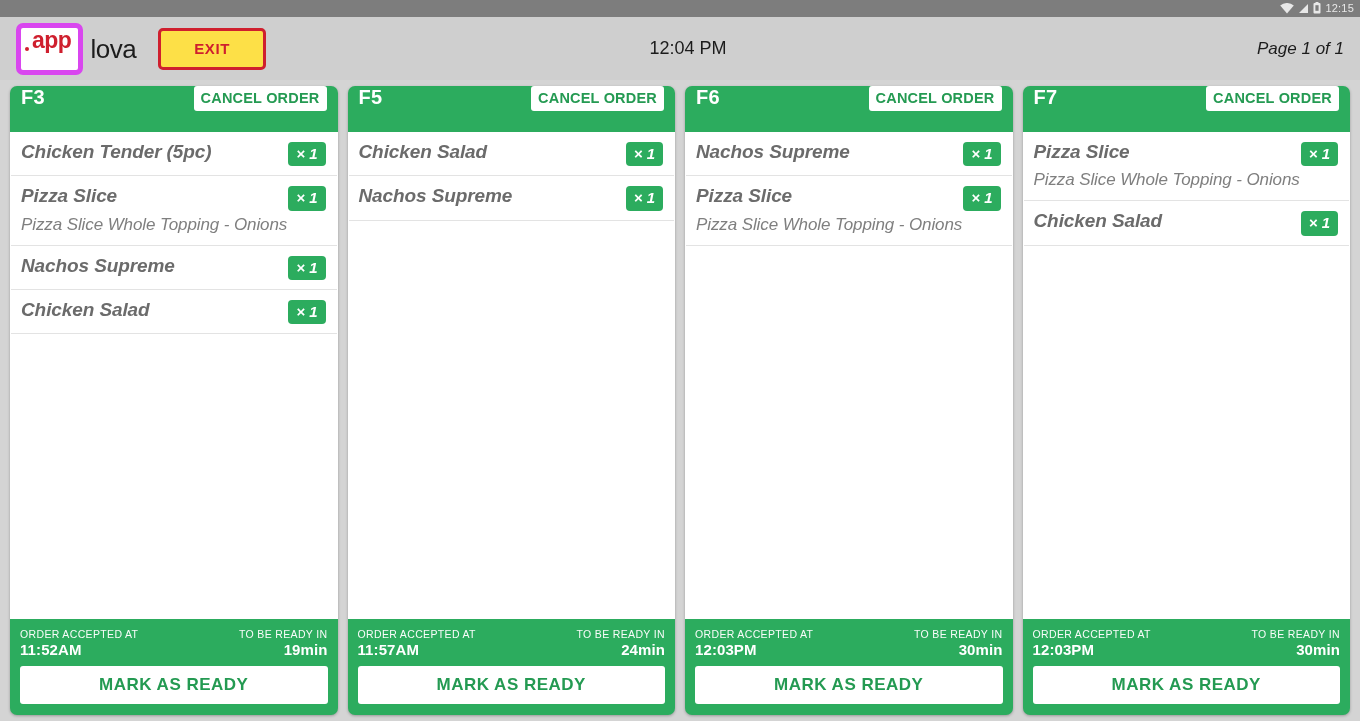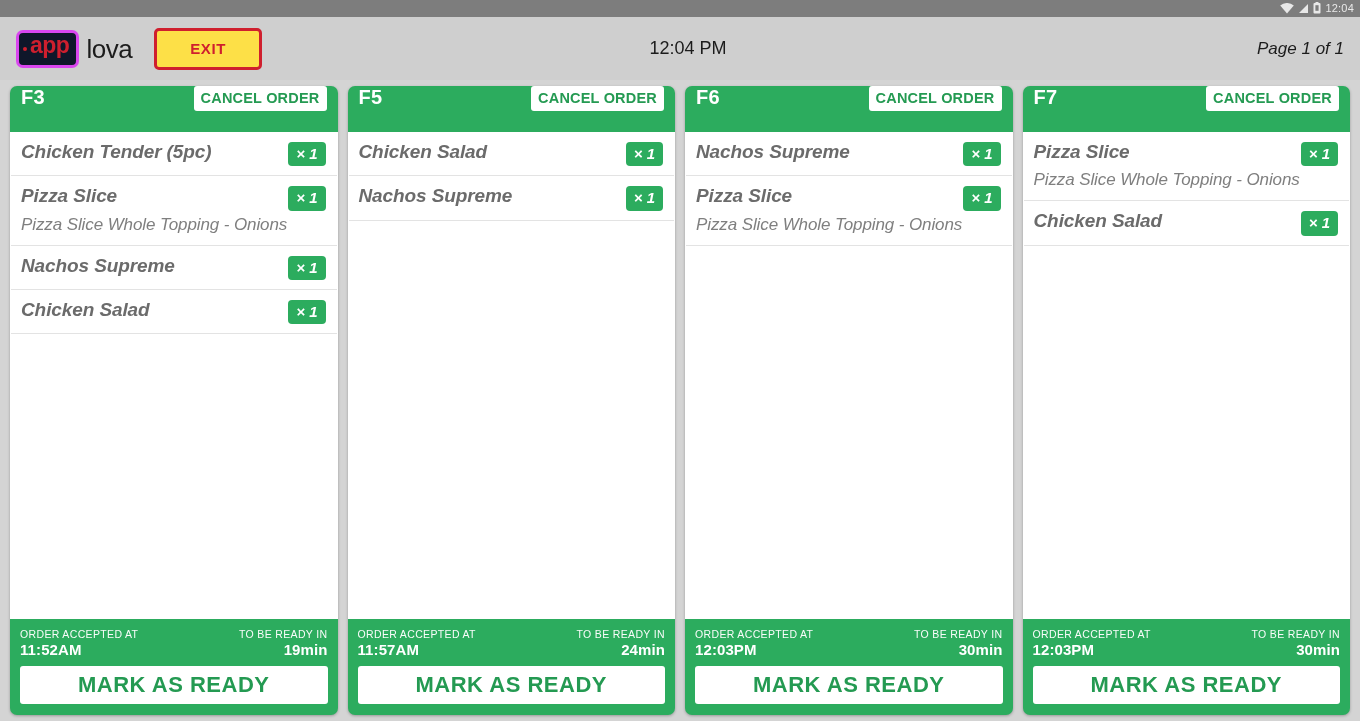--- a/index.html
+++ b/index.html
@@ -39,25 +39,25 @@
     align-items: center;
     position: relative;
     padding: 0 16px;
   }
   .brand {
     display: flex;
     align-items: center;
     gap: 7px;
   }
   .brand-mark {
-    border: 3px solid #d946ef;
+    border: 5px solid #d946ef;
     border-radius: 7px;
-    padding: 1px 7px 8px 11px;
+    padding: 1px 7px 18px 11px;
     position: relative;
-    background: #0f172a;
+    background: #ffffff;
   }
   .brand-mark::before {
     content: "";
     position: absolute;
     left: 4px; top: 50%;
     transform: translateY(-50%);
     width: 4px; height: 4px;
     border-radius: 50%;
     background: #cf1f2e;
   }
@@ -227,21 +227,21 @@
     letter-spacing: .1px;
   }
   .ready-btn {
     margin-top: 8px;
     width: 100%;
     height: 38px;
     background: #ffffff;
     border: none;
     border-radius: 3px;
     color: #249a52;
-    font-size: 22px;
+    font-size: 17px;
     font-weight: bold;
     letter-spacing: .5px;
     cursor: pointer;
     font-family: "Liberation Sans", sans-serif;
   }
 </style>
 </head>
 <body>
 
 <div class="status-bar">
@@ -255,21 +255,21 @@
         <path d="M10 1v9H1Z" fill="#e8e8e8"></path>
       </svg>
   </span>
   <span class="sb-icon">
     <svg width="8" height="12" viewBox="0 0 8 12">
       <rect x="2.5" y="0" width="3" height="1.2" fill="#e8e8e8"></rect>
       <rect x="0.5" y="1" width="7" height="10.6" rx="1" fill="#e8e8e8"></rect>
       <rect x="2.4" y="3.2" width="3.2" height="5.6" fill="#7d7d7d"></rect>
     </svg>
   </span>
-  <span class="status-time">12:04</span>
+  <span class="status-time">12:15</span>
 </div>
 
 <div class="app-header">
   <div class="brand">
     <span class="brand-mark">
       <span>app</span>
     </span>
     <span class="brand-word">lova</span>
   </div>
 

